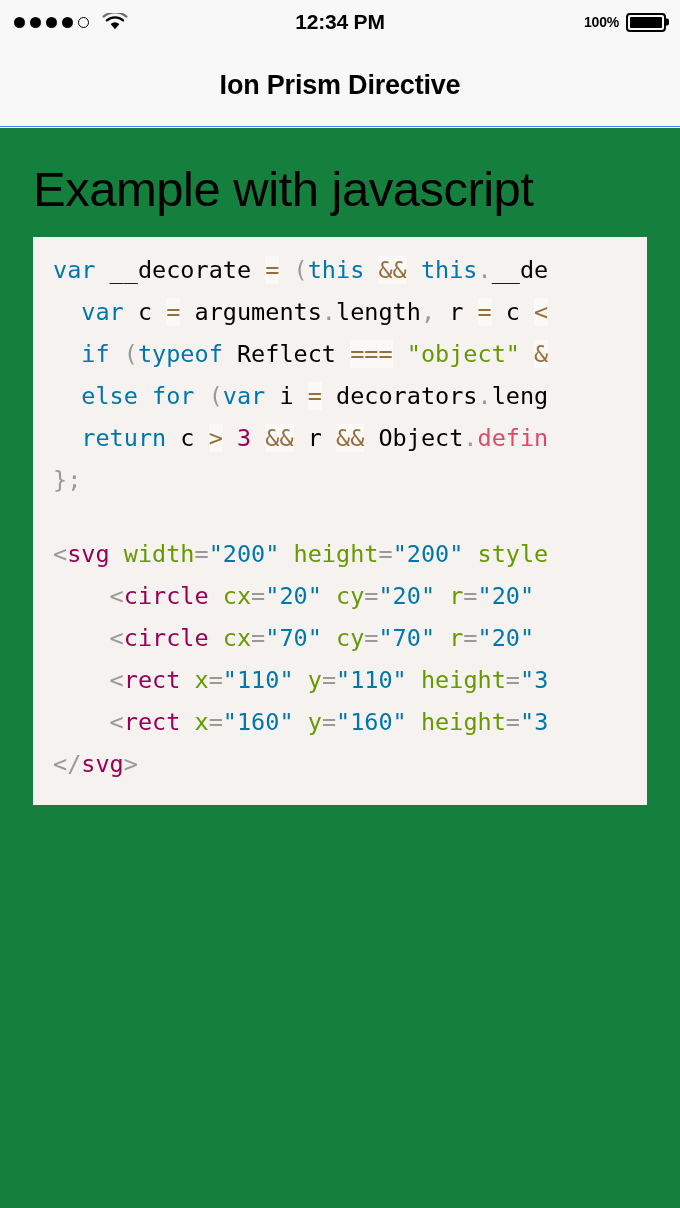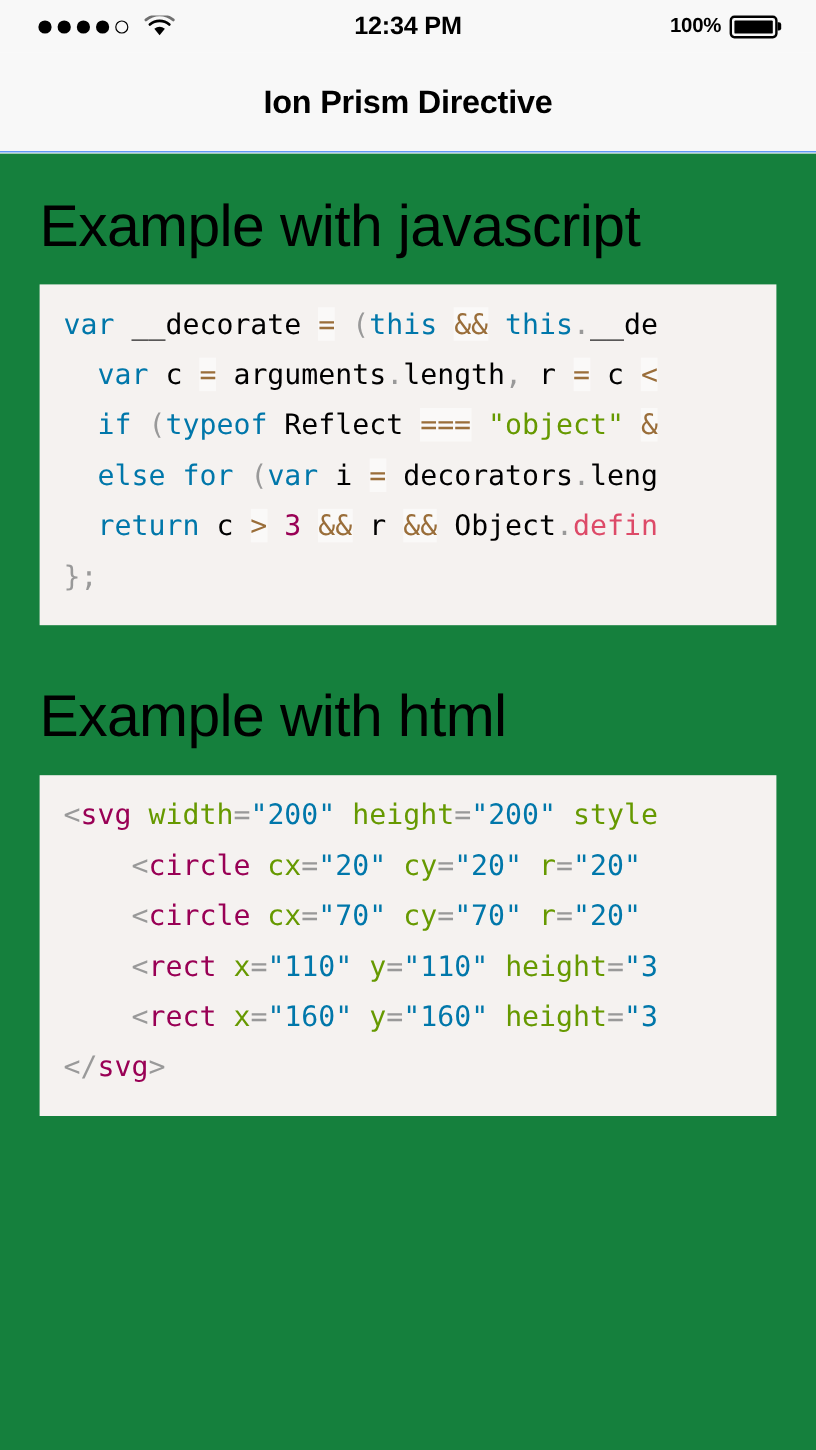--- a/index.html
+++ b/index.html
@@ -8,33 +8,33 @@
     background:#ffffff;
     font-family:"Liberation Sans", sans-serif;
     -webkit-font-smoothing:antialiased;
   }
   #app { position:relative; width:680px; height:1208px; overflow:hidden; background:#fff; }
 
   
   .statusbar{
     position:absolute; left:0; top:0; width:680px; height:44px;
     background:#f8f8f8; color:#000;
-    display:flex; align-items:center; padding:0 32px;
+    display:flex; align-items:center; padding:0 14px;
   }
   .sb-left{ display:flex; align-items:center; gap:9px; flex:1; }
   .dots{ display:flex; align-items:center; gap:5px; }
   .dot{ width:11px; height:11px; border-radius:50%; background:#000; }
   .dot.hollow{ background:transparent; border:1.6px solid #000; }
   .wifi{ width:26px; height:18px; position:relative; margin-left:4px; }
   .sb-center{
     position:absolute; left:0; right:0; text-align:center;
     font-size:21px; font-weight:700; letter-spacing:-0.2px;
   }
   .sb-right{ display:flex; align-items:center; gap:7px; flex:1; justify-content:flex-end; }
-  .pct{ font-size:17px; font-weight:700; letter-spacing:-0.2px; }
+  .pct{ font-size:14px; font-weight:700; letter-spacing:-0.2px; }
   .batt{
     width:40px; height:19px; border:2px solid #000; border-radius:4px;
     position:relative; display:flex; align-items:center; padding:2px;
   }
   .batt-fill{ height:100%; background:#000; border-radius:1px; }
   .batt-nub{
     position:absolute; right:-5px; top:50%; transform:translateY(-50%);
     width:3px; height:7px; background:#000; border-radius:0 2px 2px 0;
   }
 
@@ -126,21 +126,20 @@
     <div class="pad">
 
       <h1 class="section">Example with javascript</h1>
       <pre class="codeblock"><code><span class="tok-key">var</span><span class="tok-plain"> __decorate </span><span class="tok-op">=</span><span class="tok-plain"> </span><span class="tok-punc">(</span><span class="tok-key">this</span><span class="tok-plain"> </span><span class="tok-op">&amp;&amp;</span><span class="tok-plain"> </span><span class="tok-key">this</span><span class="tok-punc">.</span><span class="tok-plain">__de</span>
 <span class="tok-plain">  </span><span class="tok-key">var</span><span class="tok-plain"> c </span><span class="tok-op">=</span><span class="tok-plain"> arguments</span><span class="tok-punc">.</span><span class="tok-plain">length</span><span class="tok-punc">,</span><span class="tok-plain"> r </span><span class="tok-op">=</span><span class="tok-plain"> c </span><span class="tok-op">&lt;</span>
 <span class="tok-plain">  </span><span class="tok-key">if</span><span class="tok-plain"> </span><span class="tok-punc">(</span><span class="tok-key">typeof</span><span class="tok-plain"> Reflect </span><span class="tok-op">===</span><span class="tok-plain"> </span><span class="tok-str">"object"</span><span class="tok-plain"> </span><span class="tok-op">&amp;</span>
 <span class="tok-plain">  </span><span class="tok-key">else</span><span class="tok-plain"> </span><span class="tok-key">for</span><span class="tok-plain"> </span><span class="tok-punc">(</span><span class="tok-key">var</span><span class="tok-plain"> i </span><span class="tok-op">=</span><span class="tok-plain"> decorators</span><span class="tok-punc">.</span><span class="tok-plain">leng</span>
 <span class="tok-plain">  </span><span class="tok-key">return</span><span class="tok-plain"> c </span><span class="tok-op">&gt;</span><span class="tok-plain"> </span><span class="tok-num">3</span><span class="tok-plain"> </span><span class="tok-op">&amp;&amp;</span><span class="tok-plain"> r </span><span class="tok-op">&amp;&amp;</span><span class="tok-plain"> Object</span><span class="tok-punc">.</span><span class="tok-fn">defin</span>
 <span class="tok-punc">}</span><span class="tok-punc">;</span></code></pre>
 
-      <h1 class="section second">Example with html</h1>
       <pre class="codeblock"><code><span class="tok-punc">&lt;</span><span class="tok-tag">svg</span><span class="tok-plain"> </span><span class="tok-attr">width</span><span class="tok-punc">=</span><span class="tok-val">"200"</span><span class="tok-plain"> </span><span class="tok-attr">height</span><span class="tok-punc">=</span><span class="tok-val">"200"</span><span class="tok-plain"> </span><span class="tok-attr">style</span>
 <span class="tok-plain">    </span><span class="tok-punc">&lt;</span><span class="tok-tag">circle</span><span class="tok-plain"> </span><span class="tok-attr">cx</span><span class="tok-punc">=</span><span class="tok-val">"20"</span><span class="tok-plain"> </span><span class="tok-attr">cy</span><span class="tok-punc">=</span><span class="tok-val">"20"</span><span class="tok-plain"> </span><span class="tok-attr">r</span><span class="tok-punc">=</span><span class="tok-val">"20"</span>
 <span class="tok-plain">    </span><span class="tok-punc">&lt;</span><span class="tok-tag">circle</span><span class="tok-plain"> </span><span class="tok-attr">cx</span><span class="tok-punc">=</span><span class="tok-val">"70"</span><span class="tok-plain"> </span><span class="tok-attr">cy</span><span class="tok-punc">=</span><span class="tok-val">"70"</span><span class="tok-plain"> </span><span class="tok-attr">r</span><span class="tok-punc">=</span><span class="tok-val">"20"</span>
 <span class="tok-plain">    </span><span class="tok-punc">&lt;</span><span class="tok-tag">rect</span><span class="tok-plain"> </span><span class="tok-attr">x</span><span class="tok-punc">=</span><span class="tok-val">"110"</span><span class="tok-plain"> </span><span class="tok-attr">y</span><span class="tok-punc">=</span><span class="tok-val">"110"</span><span class="tok-plain"> </span><span class="tok-attr">height</span><span class="tok-punc">=</span><span class="tok-val">"3</span>
 <span class="tok-plain">    </span><span class="tok-punc">&lt;</span><span class="tok-tag">rect</span><span class="tok-plain"> </span><span class="tok-attr">x</span><span class="tok-punc">=</span><span class="tok-val">"160"</span><span class="tok-plain"> </span><span class="tok-attr">y</span><span class="tok-punc">=</span><span class="tok-val">"160"</span><span class="tok-plain"> </span><span class="tok-attr">height</span><span class="tok-punc">=</span><span class="tok-val">"3</span>
 <span class="tok-punc">&lt;/</span><span class="tok-tag">svg</span><span class="tok-punc">&gt;</span></code></pre>
 
     </div>
   </div>
 

